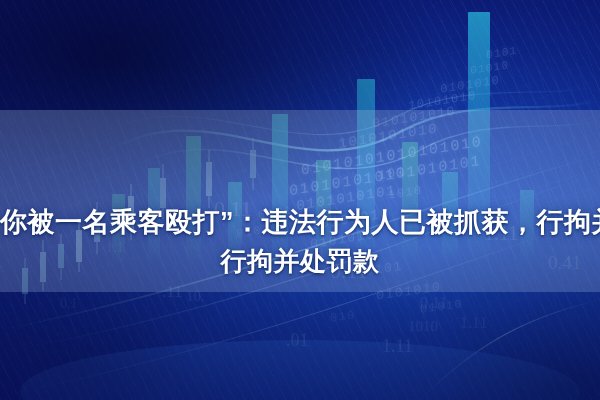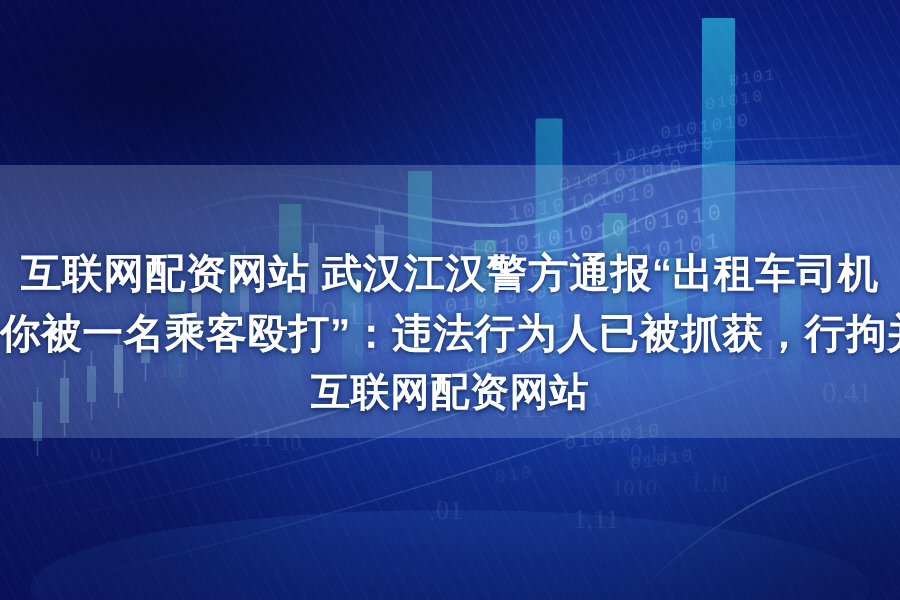--- a/index.html
+++ b/index.html
@@ -219,17 +219,16 @@
       <div class="num" style="left: 460px; top: 314px; font-size: 16px; opacity: 0.24;">1.11</div>
       <div class="num" style="left: 106px; top: 240px; font-size: 14px; opacity: 0.22;">1.1</div>
       <div class="num" style="left: 60px; top: 296px; font-size: 14px; opacity: 0.2;">0.1</div>
       <div class="num" style="left: 238px; top: 248px; font-size: 14px; opacity: 0.22;">11.</div>
     </div>
 
   <div class="layer bg-vignette"></div>
 
   <div class="band" id="text-band" style="top: 110px; height: 182px;"></div>
 
-  <div class="headline hl1">互联网配资网站 武汉江汉警方通报“出租车司机</div>
   <div class="headline hl2">你被一名乘客殴打”：违法行为人已被抓获，行拘并处</div>
-  <div class="headline hl3">互联网配资网站</div>
+  <div class="headline hl3">行拘并处罚款</div>
 
 </div>
 
 </body></html>

